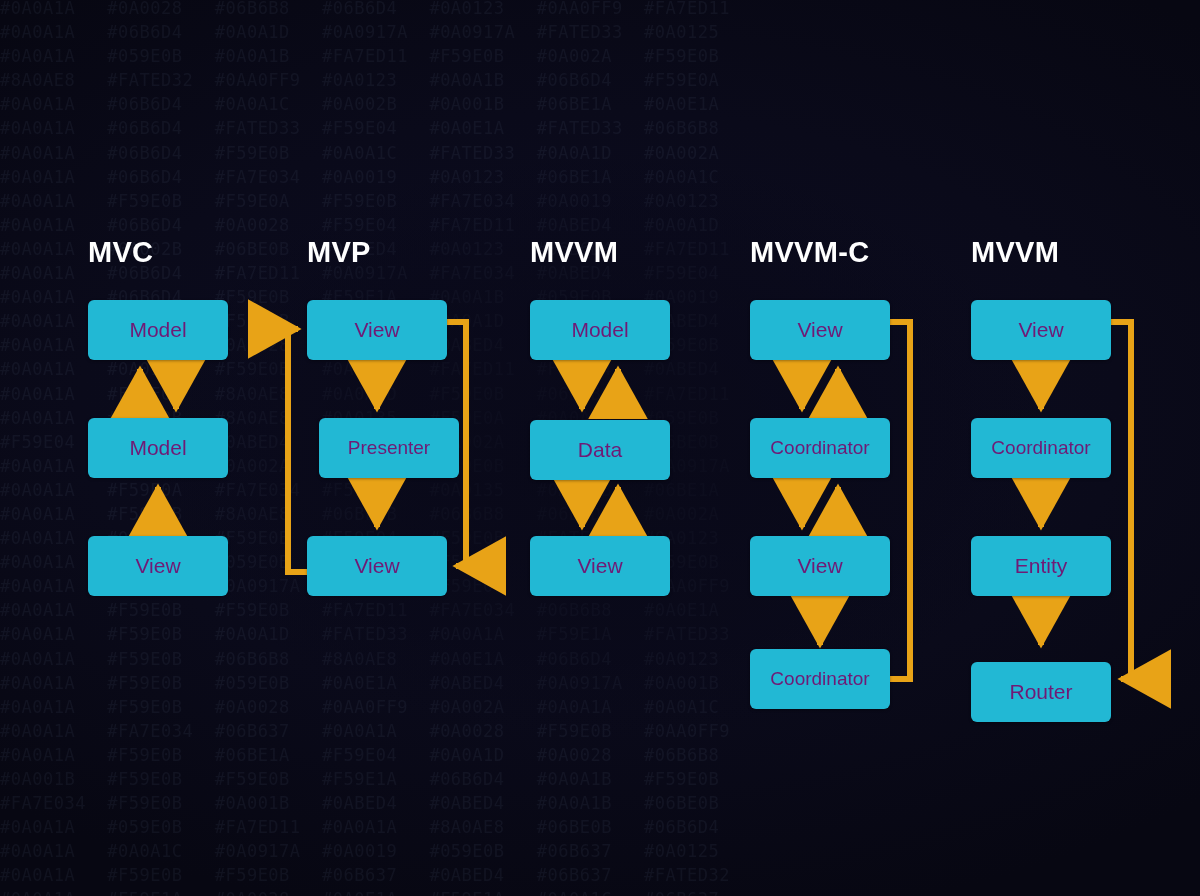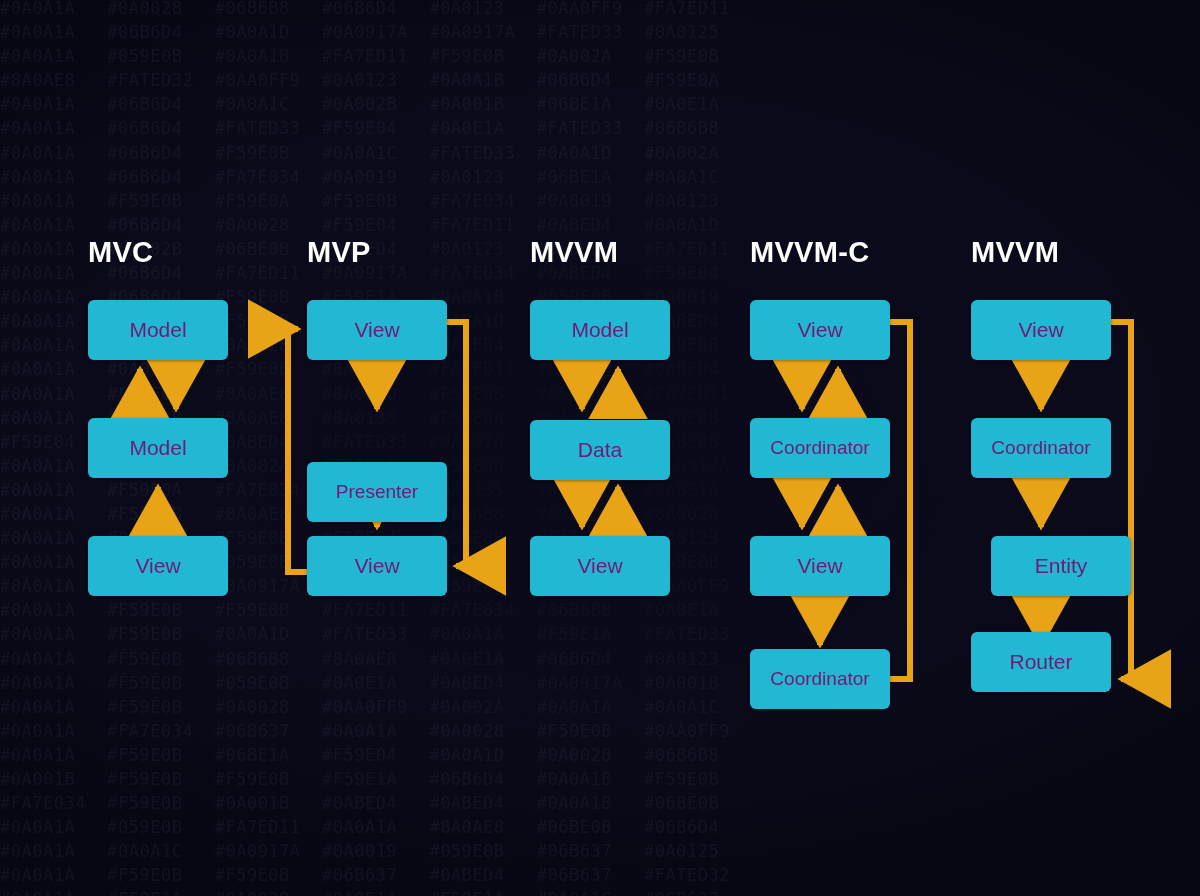--- a/index.html
+++ b/index.html
@@ -171,21 +171,21 @@
   <div class="column" style="left:88px;top:236px;width:140px;">
     <div class="col-title">MVC</div>
     <div class="node" style="left:0;top:64px;">Model</div>
     <div class="node" style="left:0;top:182px;">Model</div>
     <div class="node" style="left:0;top:300px;">View</div>
   </div>
 
   <div class="column" style="left:307px;top:236px;width:140px;">
     <div class="col-title">MVP</div>
     <div class="node" style="left:0;top:64px;">View</div>
-    <div class="node small" style="left:0;top:182px;margin-top:44px;">Presenter</div>
+    <div class="node small" style="left:12px;top:182px;">Presenter</div>
     <div class="node" style="left:0;top:300px;">View</div>
   </div>
 
   <div class="column" style="left:530px;top:236px;width:140px;">
     <div class="col-title">MVVM</div>
     <div class="node" style="left:0;top:64px;">Model</div>
     <div class="node" style="left:0;top:184px;">Data</div>
     <div class="node" style="left:0;top:300px;">View</div>
   </div>
 
@@ -194,17 +194,17 @@
     <div class="node" style="left:0;top:64px;">View</div>
     <div class="node small" style="left:0;top:182px;">Coordinator</div>
     <div class="node" style="left:0;top:300px;">View</div>
     <div class="node small" style="left:0;top:413px;">Coordinator</div>
   </div>
 
   <div class="column" style="left:971px;top:236px;width:140px;">
     <div class="col-title">MVVM</div>
     <div class="node" style="left:0;top:64px;">View</div>
     <div class="node small" style="left:0;top:182px;">Coordinator</div>
-    <div class="node" style="left:0;top:300px;margin-left:20px;">Entity</div>
-    <div class="node" style="left:0;top:396px;">Router</div>
+    <div class="node" style="left:0;top:300px;">Entity</div>
+    <div class="node" style="left:0;top:426px;">Router</div>
   </div>
 
 </div>
 
 </body></html>

